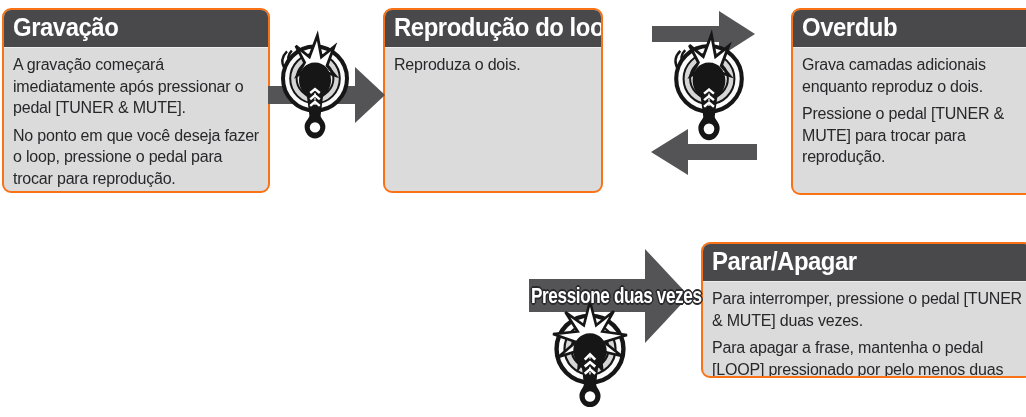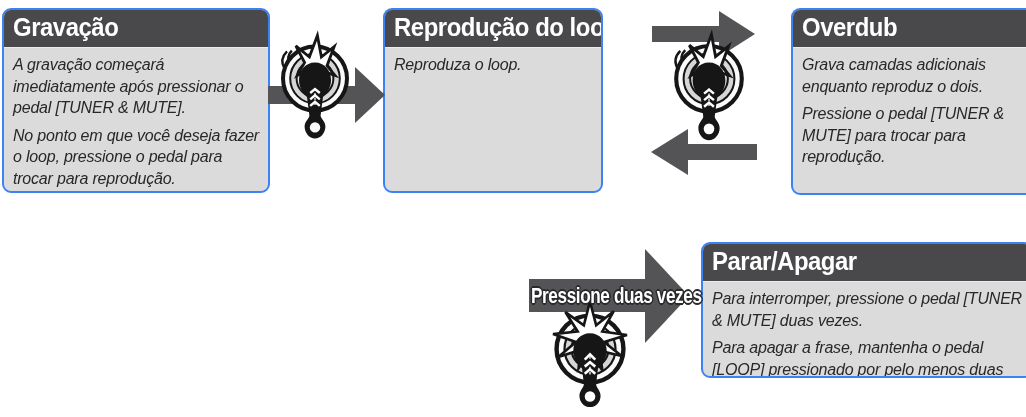--- a/index.html
+++ b/index.html
@@ -3,33 +3,33 @@
 <meta charset="utf-8">
 <style>
   * { margin:0; padding:0; box-sizing:border-box; }
   html,body { background:#fff; }
   body { font-family:"Liberation Sans", sans-serif; }
   #canvas {
     position:relative; width:1026px; height:417px; background:#ffffff; overflow:hidden;
   }
   
   .step-box {
-    position:absolute; background:#dbdbdc; border:2px solid #3b82f6;
+    position:absolute; background:#dbdbdc; border:2px solid #f97316;
     border-radius:9px; overflow:hidden;
   }
   .step-header {
     background:#49494c; color:#fff; height:38px; display:flex; align-items:center;
     padding:0 9px 2px 9px; border-bottom:1px solid #ececec;
   }
   .step-header span {
     font-size:26px; font-weight:700; letter-spacing:-0.5px; white-space:nowrap;
     transform:scaleX(0.92); transform-origin:left center;
   }
   .step-body { padding:6px 8px 4px 9px; color:#28282a; }
-  .step-body p { font-size:16px; line-height:21.5px; margin:0 0 6px 0; letter-spacing:-0.2px;font-style:italic; }
+  .step-body p { font-size:16px; line-height:21.5px; margin:0 0 6px 0; letter-spacing:-0.2px; }
   #box-gravacao  { left:2px;   top:8px;   width:268px; height:185px; }
   #box-reproducao{ left:383px; top:8px;   width:220px; height:185px; }
   #box-overdub   { left:755px; top:8px;   width:269px; height:187px;margin-left:36px; }
   #box-parar     { left:701px; top:242px; width:332px; height:136px; }
   
   .arrow-bar { position:absolute; background:#545457; z-index:1; }
   .arrow-head { position:absolute; width:0; height:0; border-style:solid; z-index:1; }
   #a1-bar  { left:268px; top:86px;  width:90px;  height:18px; }
   #a1-head { left:355px; top:67px;  border-width:28px 0 28px 30px; border-color:transparent transparent transparent #545457; }
   #a2-bar  { left:652px; top:26px;  width:70px;  height:16px; }
@@ -74,21 +74,21 @@
       <p>A gravação começará imediatamente após pressionar o pedal [TUNER &amp; MUTE].</p>
       <p>No ponto em que você deseja fazer o loop, pressione o pedal para trocar para reprodução.</p>
     </div>
   </div>
 
   <div class="step-box" id="box-reproducao">
     <div class="step-header">
       <span>Reprodução do loop</span>
     </div>
     <div class="step-body">
-      <p>Reproduza o loop.</p>
+      <p>Reproduza o dois.</p>
     </div>
   </div>
 
   <div class="step-box" id="box-overdub">
     <div class="step-header">
       <span>Overdub</span>
     </div>
     <div class="step-body">
       <p>Grava camadas adicionais enquanto reproduz o dois.</p>
       <p>Pressione o pedal [TUNER &amp; MUTE] para trocar para reprodução.</p>

